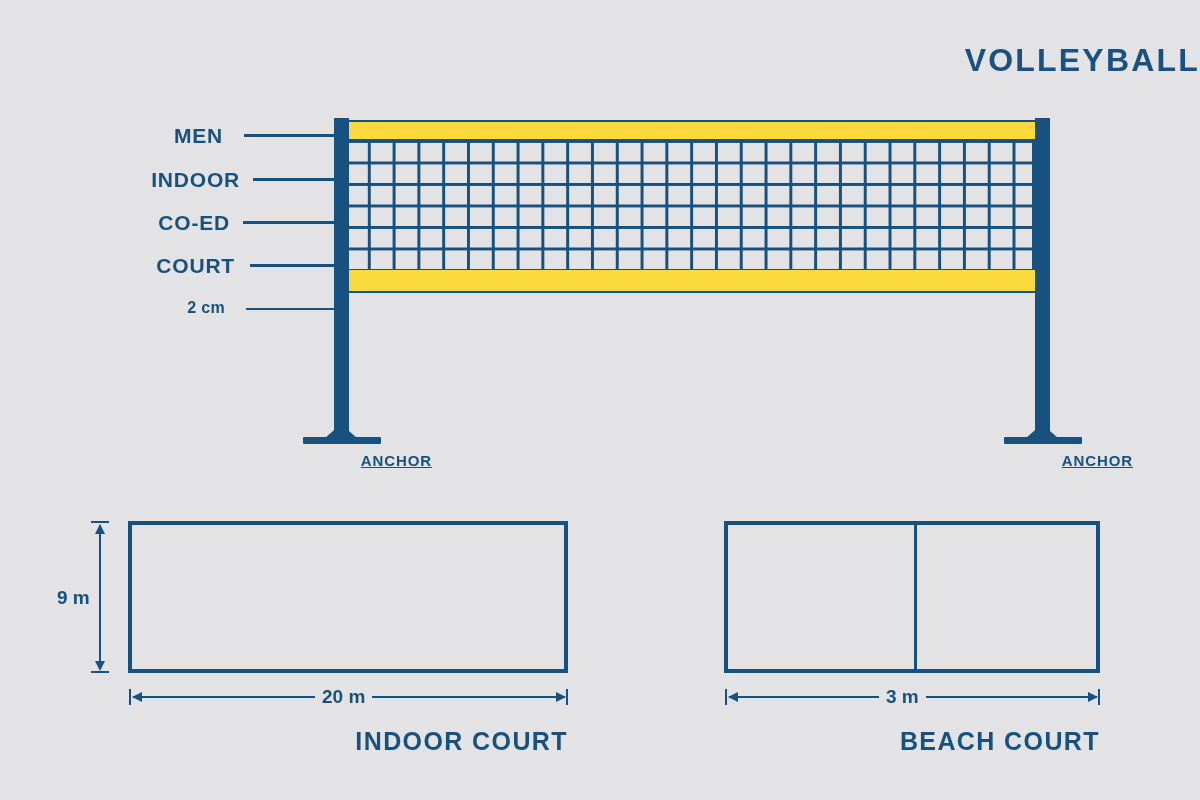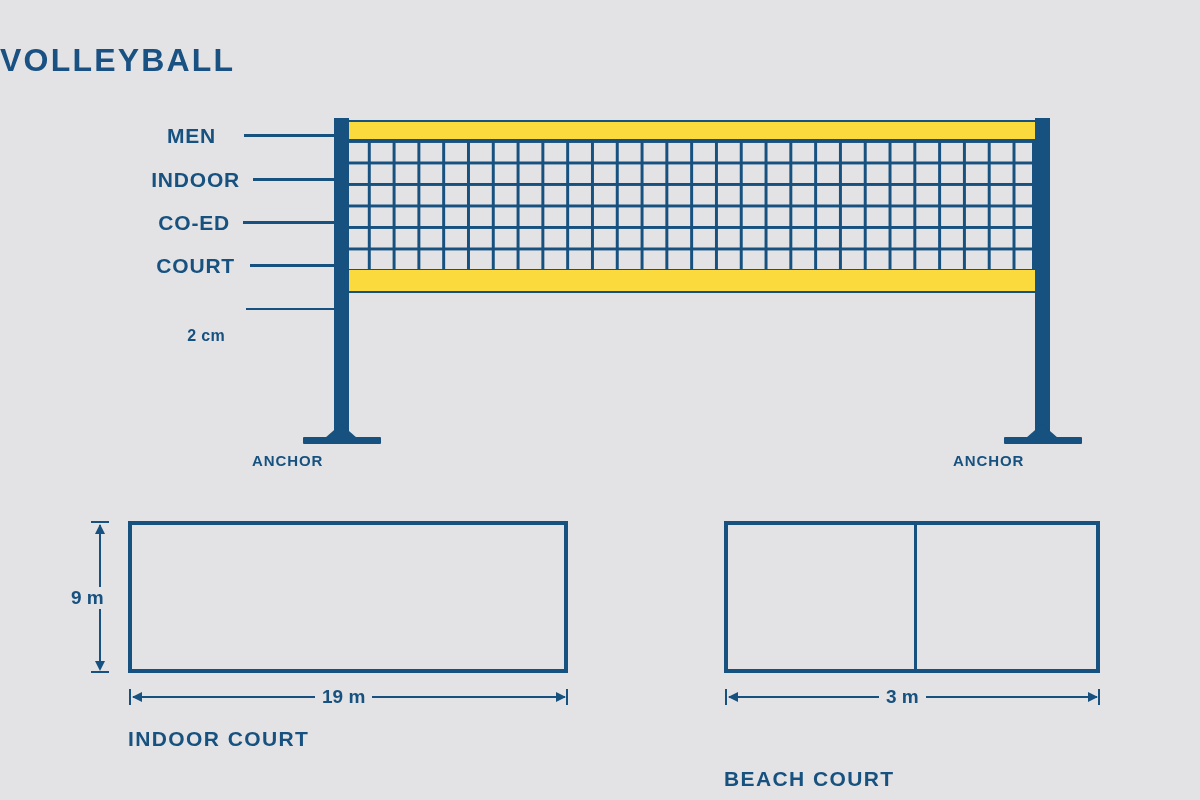--- a/index.html
+++ b/index.html
@@ -15,21 +15,21 @@
     font-family: "Liberation Sans", sans-serif;
     overflow: hidden;
   }
 
   
   #page-title {
     position: absolute;
     left: 0;
     top: 42px;
     width: 1200px;
-    text-align: left;
+    text-align: right;
     font-size: 32px;
     font-weight: bold;
     letter-spacing: 2.2px;
     color: #1a5183;
   }
 
   
   .post {
     position: absolute;
     width: 15px;
@@ -56,25 +56,26 @@
     border-right: 16px solid transparent;
     border-bottom: 14px solid #17517f;
   }
   #post-foot-left  { left: 325px; top: 424px; }
   #post-foot-right { left: 1026px; top: 424px; }
 
   .anchor-label {
     position: absolute;
     top: 452px;
     width: 180px;
-    text-align: left;
+    text-align: right;
     font-size: 15px;
     font-weight: bold;
     letter-spacing: 0.9px;
     color: #17517f;
+    text-decoration: underline;
   }
   #anchor-label-left  { left: 252px; }
   #anchor-label-right { left: 953px; }
 
   
   #net-body {
     position: absolute;
     left: 342px;
     top: 120px;
     width: 694px;
@@ -149,28 +150,28 @@
     position: absolute;
     left: 186px;
     top: 0;
     width: 3px;
     height: 100%;
     background: #17517f;
   }
 
   .court-caption {
     position: absolute;
-    text-align: left;
-    font-size: 21px;
+    text-align: right;
+    font-size: 25px;
     font-weight: bold;
     letter-spacing: 1.4px;
     color: #17517f;
   }
   #indoor-caption { left: 128px; top: 727px; width: 440px; }
-  #beach-caption  { left: 724px; top: 727px; width: 376px; margin-top: 40px; }
+  #beach-caption  { left: 724px; top: 727px; width: 376px; }
 
   
   .dim-line-h {
     position: absolute;
     height: 2px;
     background: #17517f;
   }
   .dim-line-v {
     position: absolute;
     width: 2px;
@@ -228,33 +229,33 @@
 </style>
 </head>
 <body>
 
 <div id="stage">
 
   <div id="page-title">VOLLEYBALL</div>
 
   <div>
 
-    <div class="net-label" style="left:26px; top:124px; width:190px;">MEN</div>
+    <div class="net-label" style="left:33px; top:124px; width:190px;">MEN</div>
     <div class="leader" style="left:244px; top:134px; width:92px;"></div>
 
     <div class="net-label" style="left:40px; top:168px; width:200px;">INDOOR</div>
     <div class="leader" style="left:253px; top:178px; width:83px;"></div>
 
     <div class="net-label" style="left:40px; top:211px; width:190px;">CO-ED</div>
     <div class="leader" style="left:243px; top:221px; width:93px;"></div>
 
     <div class="net-label" style="left:40px; top:254px; width:195px;">COURT</div>
     <div class="leader" style="left:250px; top:264px; width:86px;"></div>
 
-    <div class="net-label small" style="left:40px; top:299px; width:185px;margin-top:28px;">2 cm</div>
+    <div class="net-label small" style="left:40px; top:299px; width:185px;">2 cm</div>
     <div class="leader" style="left:246px; top:308px; width:90px; height:2px;"></div>
 
     <div id="net-body">
       <div class="tape" id="tape-top"></div>
       <div id="mesh"></div>
       <div id="mesh-edge-right"></div>
       <div class="tape" id="tape-bottom"></div>
     </div>
 
     <div class="post" id="post-left"></div>
@@ -269,28 +270,28 @@
   </div>
 
   <div>
     <div class="court" id="indoor-court"></div>
 
     <div class="dim-cap-h" style="left:91px; top:521px;"></div>
     <div class="dim-cap-h" style="left:91px; top:671px;"></div>
     <div class="dim-line-v" style="left:99px; top:525px; height:144px;"></div>
     <div class="arrow-up" style="left:95px; top:524px;"></div>
     <div class="arrow-down" style="left:95px; top:661px;"></div>
-    <div class="dim-text" style="left:64px; top:587px;">9 m</div>
+    <div class="dim-text" style="left:50px; top:587px;">9 m</div>
 
     <div class="dim-cap-v" style="left:129px; top:689px;"></div>
     <div class="dim-cap-v" style="left:566px; top:689px;"></div>
     <div class="dim-line-h" style="left:133px; top:696px; width:432px;"></div>
     <div class="arrow-left" style="left:132px; top:692px;"></div>
     <div class="arrow-right" style="left:556px; top:692px;"></div>
-    <div class="dim-text" style="left:315px; top:686px;">19 m</div>
+    <div class="dim-text" style="left:315px; top:686px;">20 m</div>
 
     <div class="court-caption" id="indoor-caption">INDOOR COURT</div>
   </div>
 
   <div>
     <div class="court" id="beach-court">
       <div id="beach-center-line"></div>
     </div>
 
     <div class="dim-cap-v" style="left:725px; top:689px;"></div>

